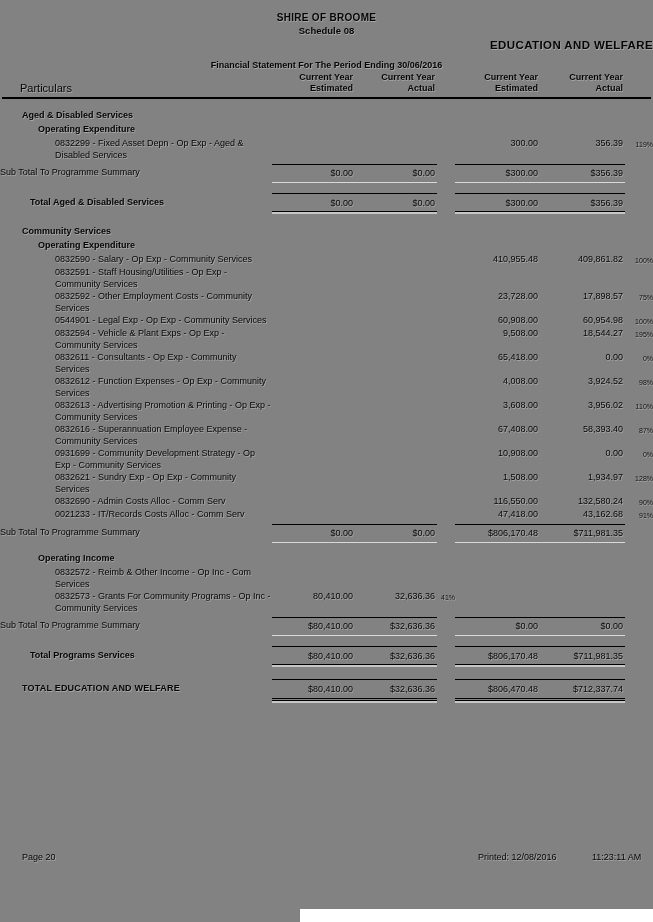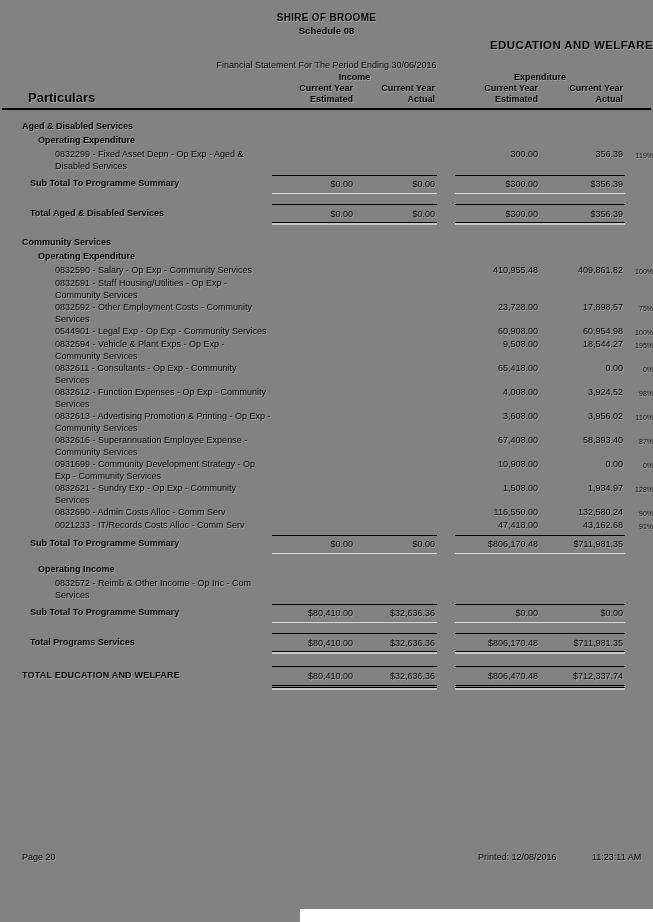--- a/index.html
+++ b/index.html
@@ -13,51 +13,51 @@
   }
   .page {
     position:absolute; inset:0;
     text-shadow:0.7px 0.7px 0 rgba(255,255,255,0.30);
   }
   
   .doc-header { text-align:center; padding-top:12px; }
   .org { font-size:10px; font-weight:bold; letter-spacing:0.3px; }
   .schedule { font-size:9.5px; font-weight:bold; margin-top:2px; }
   .doc-title { font-size:11.5px; font-weight:bold; margin-top:3px; letter-spacing:0.4px;text-align:right; }
-  .statement { font-size:9px; font-weight:normal; margin-top:9px; }
+  .statement { font-size:9px; font-weight:bold; margin-top:9px; }
 
   
   .grid {
     display:grid;
     grid-template-columns:272px 83px 82px 18px 85px 85px 28px;
     align-items:start;
   }
   .num { text-align:right; font-size:9px; line-height:11.5px; padding-right:2px; }
   .pct { text-align:right; font-size:7px; line-height:11px; padding-top:1px; color:#101010; }
 
   
   .colhead { margin-top:2px; }
   .group-label { text-align:center; font-size:9px; font-weight:bold; }
   .colhead-row2 { margin-top:1px; }
   .ch { font-size:9px; font-weight:bold; text-align:right; line-height:11px; padding-right:2px; }
-  .particulars { font-size:13px; font-weight:bold; align-self:end; padding-left:28px; }
+  .particulars { font-size:11px; font-weight:normal; align-self:end; padding-left:20px; }
   .head-rule { border-bottom:2px solid #000; margin-top:3px; margin-left:2px; margin-right:2px; }
 
   
   .table-body { margin-top:9px; }
   .row { margin:0; }
   .row .label { font-size:9px; line-height:11.5px; }
   .row.section { margin-top:11px; margin-bottom:2px; }
   .row.section .label { font-weight:bold; padding-left:22px; }
   .row.subsection { margin-bottom:3px; }
   .row.subsection .label { font-weight:bold; padding-left:38px; }
   .row.account { margin-bottom:1px; }
   .row.account .label { padding-left:55px; max-width:278px; }
   .row.subtotal { margin-top:3px; margin-bottom:10px; }
-  .row.subtotal .label { font-weight:bold; padding-left:30px; padding-top:3px; }
+  .row.subtotal .label { font-weight:normal; padding-top:3px; }
   .row.total, .row.grandtotal { margin-top:6px; margin-bottom:14px; }
   .row.total .label, .row.grandtotal .label { font-weight:bold; padding-left:30px; padding-top:4px; }
   .row.grandtotal .label { padding-left:22px; letter-spacing:0.2px; }
 
   .row.subtotal .num {
     border-top:1.5px solid #000;
     border-bottom:1px solid #d9d9d9;
     padding-top:3px; padding-bottom:2px;
   }
   .row.total .num {
@@ -93,27 +93,20 @@
 <div class="page">
 
   <div class="doc-header">
     <div class="org">SHIRE OF BROOME</div>
     <div class="schedule">Schedule 08</div>
     <div class="doc-title">EDUCATION AND WELFARE</div>
     <div class="statement">Financial Statement For The Period Ending 30/06/2016</div>
   </div>
 
   <div class="colhead">
-    <div class="grid">
-      <div></div>
-      <div class="group-label" style="grid-column:2 / span 2">Income</div>
-      <div></div>
-      <div class="group-label" style="grid-column:5 / span 2">Expenditure</div>
-      <div></div>
-    </div>
     <div class="grid colhead-row2">
       <div class="particulars">Particulars</div>
       <div class="ch">
         <div>Current Year</div>
         <div>Estimated</div>
       </div>
       <div class="ch">
         <div>Current Year</div>
         <div>Actual</div>
       </div>
@@ -332,20 +325,29 @@
       </div>
       <div class="grid row account">
         <div class="cell label">0832572 - Reimb &amp; Other Income - Op Inc - Com Services</div>
         <div class="cell num" style="border-top: none; border-bottom: none; box-shadow: none;"></div>
         <div class="cell num" style="border-top: none; border-bottom: none; box-shadow: none;"></div>
         <div class="cell pct"></div>
         <div class="cell num" style="border-top: none; border-bottom: none; box-shadow: none;"></div>
         <div class="cell num" style="border-top: none; border-bottom: none; box-shadow: none;"></div>
         <div class="cell pct"></div>
       </div>
+      <div class="grid row account">
+        <div class="cell label">0832573 - Grants For Community Programs - Op Inc - Community Services</div>
+        <div class="cell num">80,410.00</div>
+        <div class="cell num">32,636.36</div>
+        <div class="cell pct">41%</div>
+        <div class="cell num" style="border-top: none; border-bottom: none; box-shadow: none;"></div>
+        <div class="cell num" style="border-top: none; border-bottom: none; box-shadow: none;"></div>
+        <div class="cell pct"></div>
+      </div>
       <div class="grid row subtotal">
         <div class="cell label">Sub Total To Programme Summary</div>
         <div class="cell num">$80,410.00</div>
         <div class="cell num">$32,636.36</div>
         <div class="cell pct"></div>
         <div class="cell num">$0.00</div>
         <div class="cell num">$0.00</div>
         <div class="cell pct"></div>
       </div>
       <div class="grid row total">

